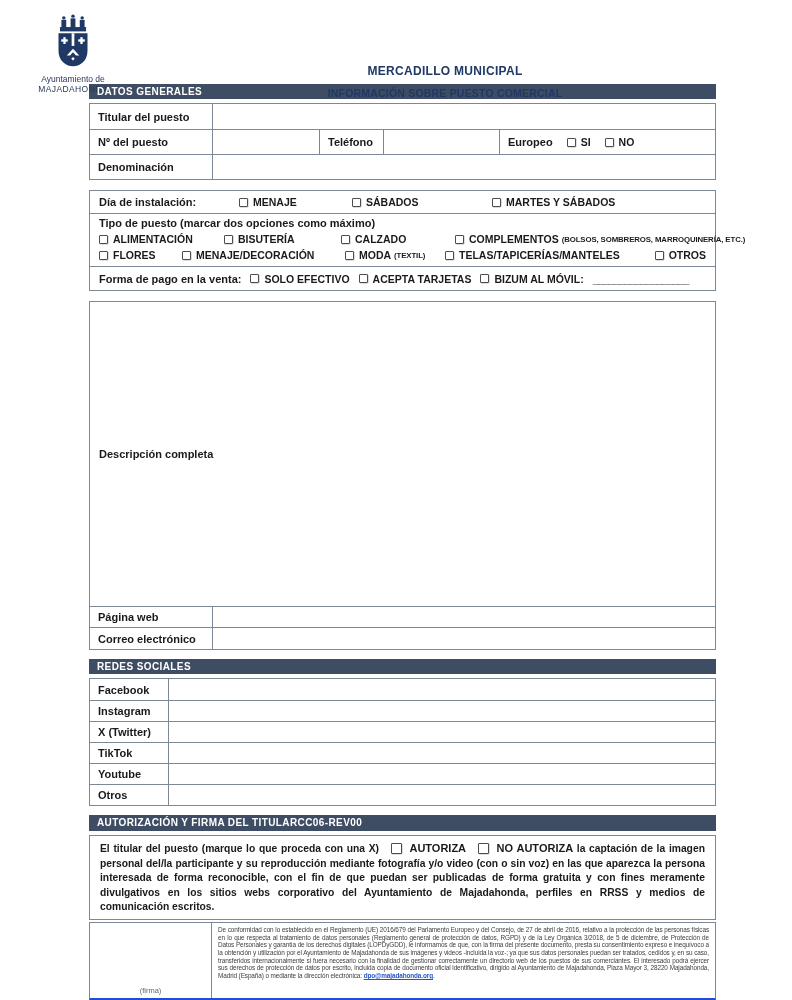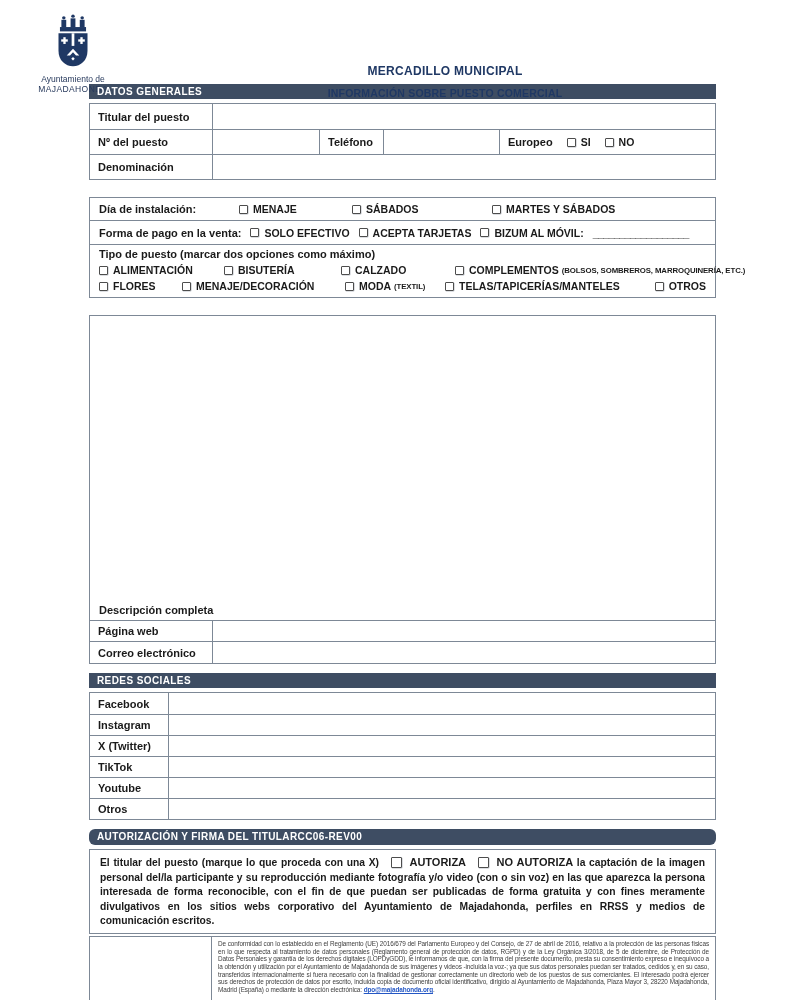--- a/index.html
+++ b/index.html
@@ -31,21 +31,21 @@
   .row{display:flex;align-items:center;}
   .row + .row{border-top:1px solid var(--line);}
   .cell{padding:2px 8px;min-height:100%;display:flex;align-items:center;}
   .cell + .cell{border-left:1px solid var(--line);}
   .lbl{font-weight:700;font-size:11px;white-space:nowrap;}
   .lbl-col{width:122px;flex:none;}
   .fill{flex:1;}
 
   .h25{height:25px;} .h22{height:22px;} .h23{height:23px;} .h21{height:21px;}
 
-  .mt4{margin-top:4px;} .mt3{margin-top:17px;} .mt9{margin-top:9px;} .mt2{margin-top:2px;}
+  .mt4{margin-top:4px;} .mt3{margin-top:10px;} .mt9{margin-top:9px;} .mt2{margin-top:2px;}
 
   
   .cb{display:inline-block;width:9px;height:9px;border:1.5px solid #4d4d4d;background:#fff;
       flex:none;vertical-align:-1px;margin-right:5px;border-radius:1px;box-shadow:.5px .5px 0 #b9bec6;}
   .cb.big{width:11px;height:11px;vertical-align:-2px;}
   .opt{display:inline-flex;align-items:center;font-weight:700;font-size:10.5px;white-space:nowrap;}
   .opt .note{font-size:7.8px;font-weight:700;margin-left:3px;letter-spacing:-0.1px;}
 
   
   .dia-label{width:140px;flex:none;}
@@ -58,21 +58,21 @@
   .tipo-line{display:flex;align-items:center;margin-top:4px;}
   .t1-0{width:125px;flex:none;} .t1-1{width:117px;flex:none;} .t1-2{width:114px;flex:none;}
   .t2-0{width:83px;flex:none;} .t2-1{width:163px;flex:none;} .t2-2{width:100px;flex:none;}
   .t2-3{width:207px;flex:none;} .t2-4{margin-left:auto;}
 
   
   .pago-row{padding:0 9px;font-size:10.5px;gap:9px;}
   .blank{font-weight:700;letter-spacing:-0.5px;}
 
   
-  .desc-area{height:304px;padding:4px 9px;align-items:flex-end;display:flex;}
+  .desc-area{height:304px;padding:4px 9px;align-items:center;display:flex;}
   .desc-area .lbl{font-size:11px;}
 
   
   .soc-lbl-col{width:78px;flex:none;}
 
   
   .auth-box{padding:5px 10px 4px 10px;}
   .auth-p{font-size:10.3px;font-weight:700;line-height:1.42;text-align:justify;}
   .auth-p .auth-opt{font-size:11px;white-space:nowrap;}
   .auth-p .cb{margin:0 4px 0 8px;}
@@ -176,39 +176,20 @@
             <span class="cb"></span>
             <span>SÁBADOS</span>
           </span>
         <span class="opt">
             <span class="cb"></span>
             <span>MARTES Y SÁBADOS</span>
           </span>
       </div>
     </div>
 
-    <div class="box" style="border-top:none;">
-      <div class="row h23 pago-row">
-        <span class="lbl">Forma de pago en la venta:</span>
-        <span class="opt">
-            <span class="cb"></span>
-            <span>SOLO EFECTIVO</span>
-          </span>
-        <span class="opt">
-            <span class="cb"></span>
-            <span>ACEPTA TARJETAS</span>
-          </span>
-        <span class="opt">
-            <span class="cb"></span>
-            <span>BIZUM AL MÓVIL:</span>
-          </span>
-        <span class="blank">__________________</span>
-      </div>
-    </div>
-
     <div class="box tipo-box" style="margin-top:0;border-top:none;">
       <div class="tipo-title">Tipo de puesto (marcar dos opciones como máximo)</div>
       <div class="tipo-line">
         <span class="opt t1-0">
             <span class="cb"></span>
             <span>ALIMENTACIÓN</span>
           </span>
         <span class="opt t1-1">
             <span class="cb"></span>
             <span>BISUTERÍA</span>
@@ -241,20 +222,39 @@
             <span class="cb"></span>
             <span>TELAS/TAPICERÍAS/MANTELES</span>
           </span>
         <span class="opt t2-4">
             <span class="cb"></span>
             <span>OTROS</span>
           </span>
       </div>
     </div>
 
+    <div class="box" style="border-top:none;">
+      <div class="row h23 pago-row">
+        <span class="lbl">Forma de pago en la venta:</span>
+        <span class="opt">
+            <span class="cb"></span>
+            <span>SOLO EFECTIVO</span>
+          </span>
+        <span class="opt">
+            <span class="cb"></span>
+            <span>ACEPTA TARJETAS</span>
+          </span>
+        <span class="opt">
+            <span class="cb"></span>
+            <span>BIZUM AL MÓVIL:</span>
+          </span>
+        <span class="blank">__________________</span>
+      </div>
+    </div>
+
     <div class="box mt3">
       <div class="desc-area">
         <span class="lbl">Descripción completa</span>
       </div>
       <div class="row h21" style="border-top:1px solid var(--line);">
         <div class="cell lbl-col">
             <span class="lbl">Página web</span>
           </div>
         <div class="cell fill"></div>
       </div>
@@ -302,21 +302,21 @@
         <div class="cell fill"></div>
       </div>
       <div class="row h21">
         <div class="cell soc-lbl-col">
             <span class="lbl">Otros</span>
           </div>
         <div class="cell fill"></div>
       </div>
     </div>
 
-    <div class="bar mt9" style="height:16px;line-height:16px;border-radius:6px;">
+    <div class="bar mt9" style="height:16px;line-height:16px;">
       <span>AUTORIZACIÓN Y FIRMA DEL TITULAR</span>
       <span>CC06-REV00</span>
     </div>
 
     <div class="box auth-box mt4">
       <p class="auth-p">
         <span>El titular del puesto (marque lo que proceda con una X)</span>
         <span class="cb big"></span>
         <span class="auth-opt">AUTORIZA</span>
         <span class="cb big"></span>

